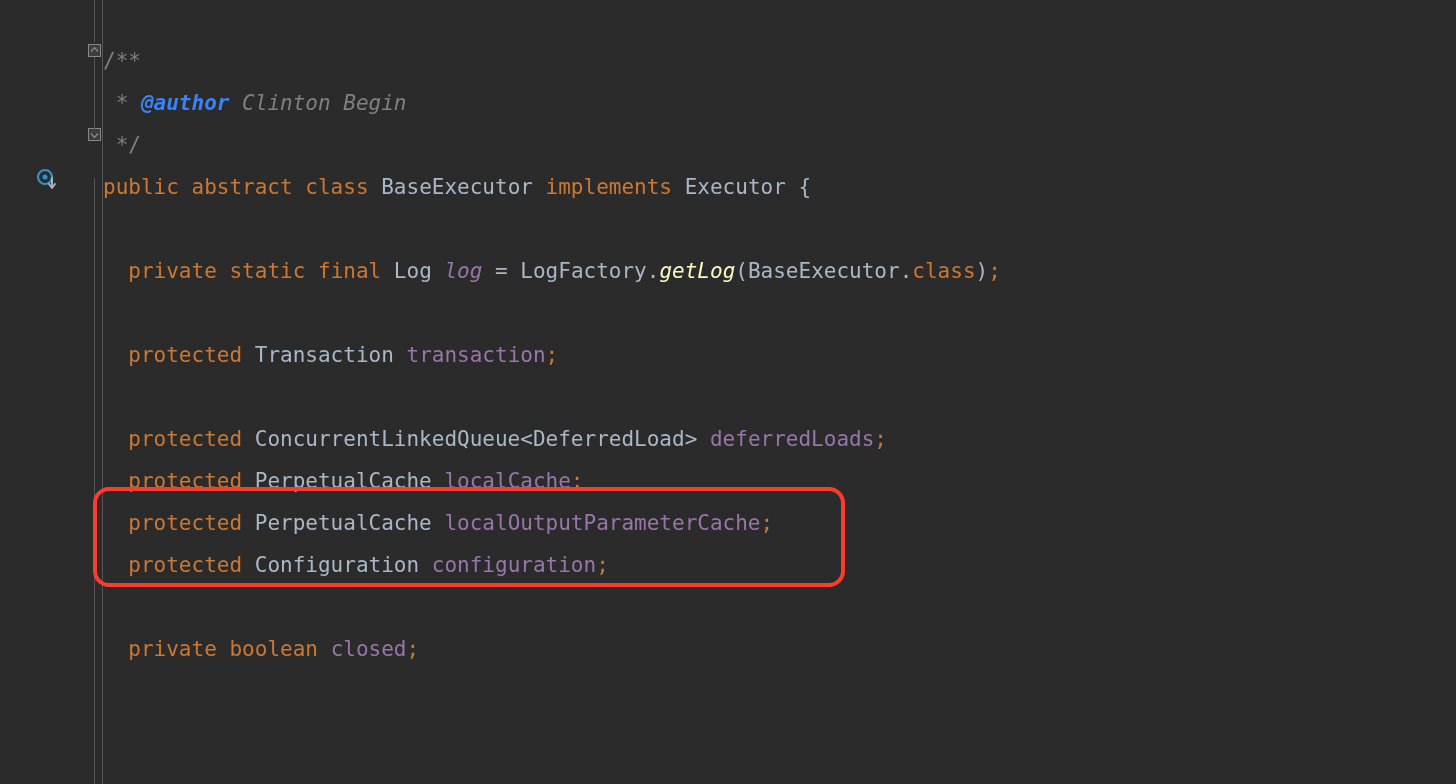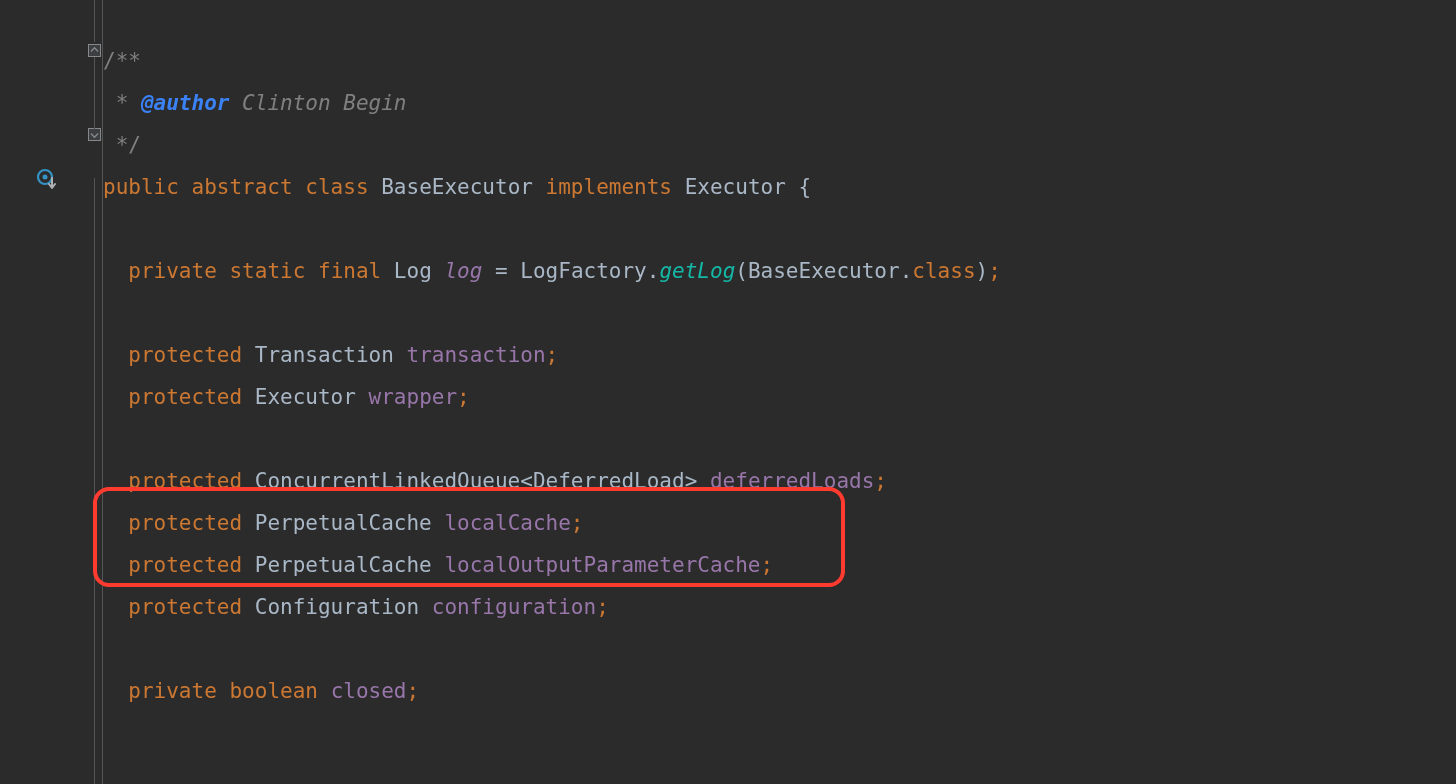--- a/index.html
+++ b/index.html
@@ -64,21 +64,21 @@
     position: relative;
   }
   .kw { color: #CC7832; }
   .comment { color: #808080; }
   .comment-star { color: #808080; }
   .doc-tag { color: #3b82f6; font-style: italic; font-weight: bold; }
   .doc-text { color: #808080; font-style: italic; margin-top: 43px; }
   .class-name { color: #A9B7C6; }
   .field { color: #9876AA; }
   .static-field { color: #9876AA; font-style: italic; }
-  .static-method { color: #14b8a6; font-style: italic; margin-top: 20px; }
+  .static-method { color: #fef9c3; font-style: italic; margin-top: 20px; }
   .paren { color: #A9B7C6; }
   .semi { color: #CC7832; }
   .type { color: #A9B7C6; margin-top: 11px; }
   .brace { color: #A9B7C6; }
   .highlight-box {
     position: absolute;
     border: 4px solid #FF3B30;
     border-radius: 16px;
     pointer-events: none;
   }
@@ -129,21 +129,20 @@
     <div class="line"><span class="kw">public</span> <span class="kw">abstract</span> <span class="kw">class</span> <span class="class-name">BaseExecutor</span> <span class="kw">implements</span> <span class="type">Executor</span> <span class="brace">{</span></div>
 
     <div class="line"> </div>
 
     <div class="line">  <span class="kw">private</span> <span class="kw">static</span> <span class="kw">final</span> <span class="type">Log</span> <span class="static-field">log</span><span class="paren"> = </span><span class="type">LogFactory</span><span class="paren">.</span><span class="static-method">getLog</span><span class="paren">(</span><span class="type">BaseExecutor</span><span class="paren">.</span><span class="kw">class</span><span class="paren">)</span><span class="semi">;</span></div>
 
     <div class="line"> </div>
 
     <div class="line">  <span class="kw">protected</span> <span class="type">Transaction</span> <span class="field">transaction</span><span class="semi">;</span></div>
 
-    <div class="line">  <span class="kw">protected</span> <span class="type">Executor</span> <span class="field">wrapper</span><span class="semi">;</span></div>
 
     <div class="line"> </div>
 
     <div class="line">  <span class="kw">protected</span> <span class="type">ConcurrentLinkedQueue</span><span class="paren">&lt;</span><span class="type">DeferredLoad</span><span class="paren">&gt;</span> <span class="field">deferredLoads</span><span class="semi">;</span></div>
 
     <div class="line">  <span class="kw">protected</span> <span class="type">PerpetualCache</span> <span class="field">localCache</span><span class="semi">;</span></div>
 
     <div class="line">  <span class="kw">protected</span> <span class="type">PerpetualCache</span> <span class="field">localOutputParameterCache</span><span class="semi">;</span></div>
 
     <div class="line">  <span class="kw">protected</span> <span class="type">Configuration</span> <span class="field">configuration</span><span class="semi">;</span></div>

